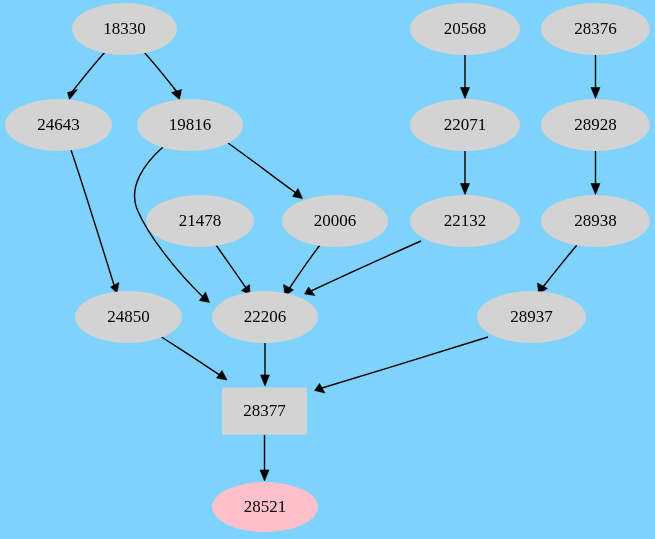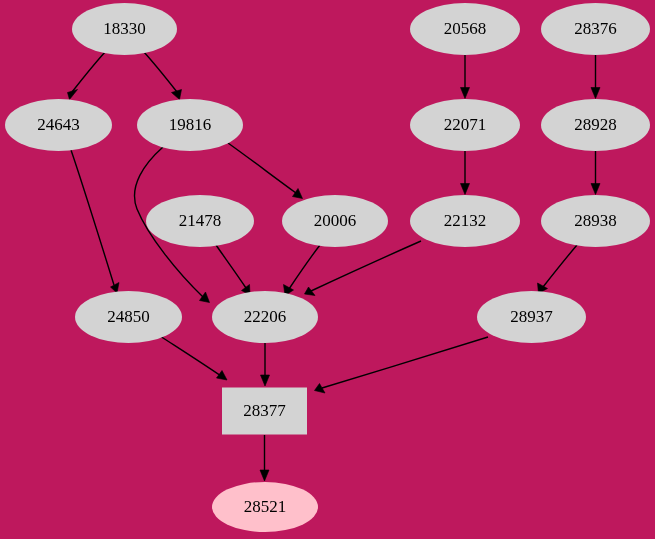--- a/index.html
+++ b/index.html
@@ -8,21 +8,21 @@
     padding: 0;
     background: #ffffff;
   }
   body {
     font-family: "Liberation Serif", "DejaVu Serif", serif;
   }
   #graph-canvas {
     position: relative;
     width: 655px;
     height: 539px;
-    background: #be185d;
+    background: #7dd3fc;
     overflow: hidden;
   }
   #graph-svg {
     position: absolute;
     left: 0;
     top: 0;
     width: 655px;
     height: 539px;
   }
   .node-label {

